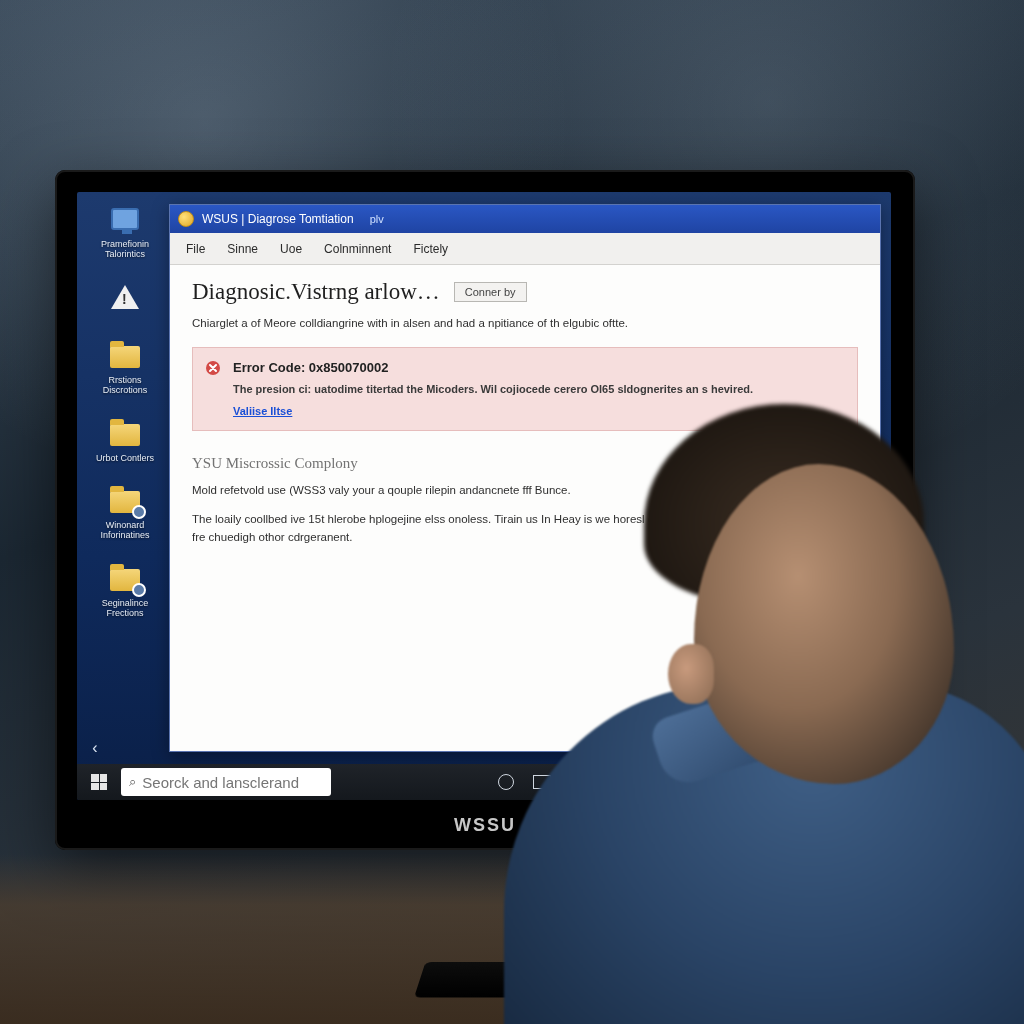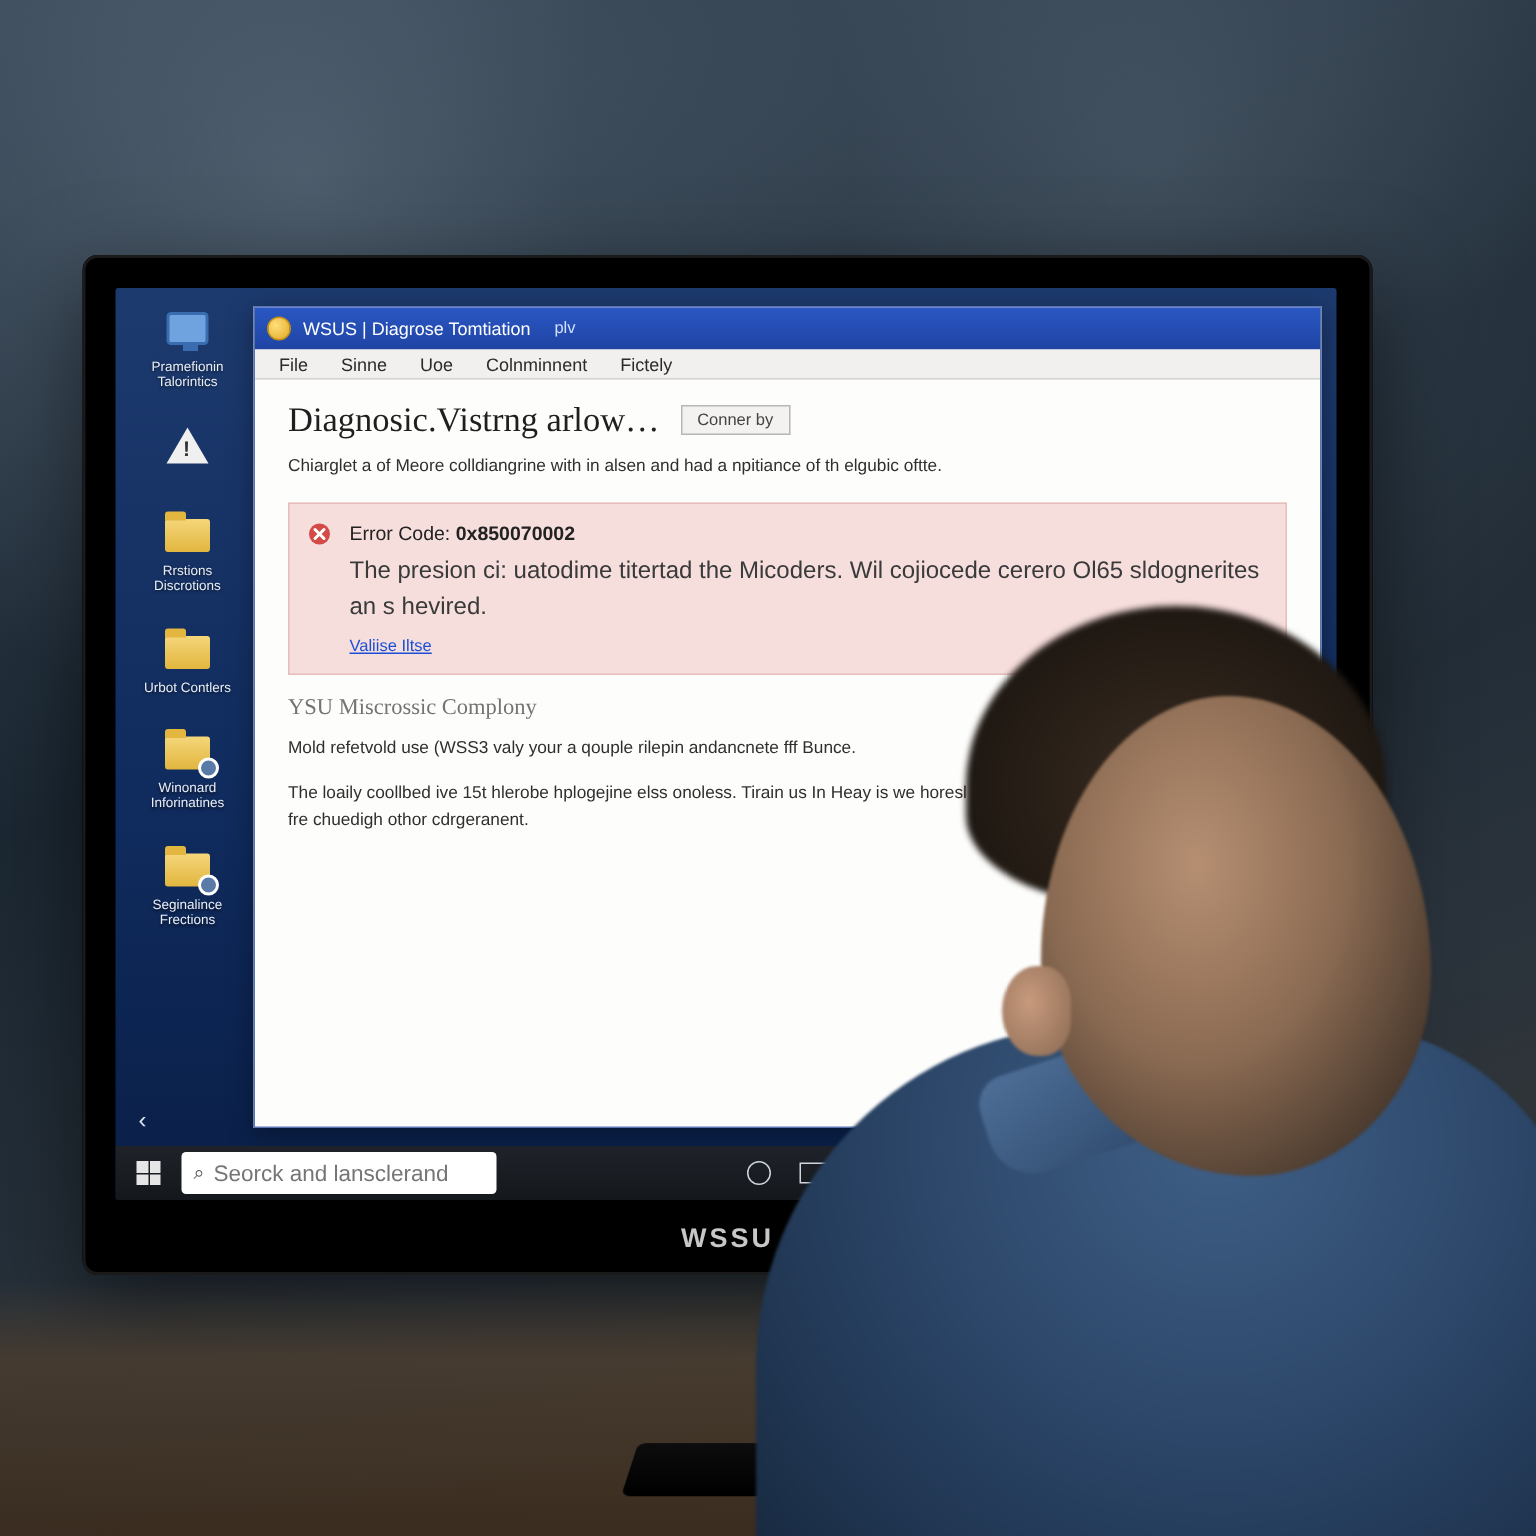--- a/index.html
+++ b/index.html
@@ -125,21 +125,21 @@
   }
   .titlebar .app-icon {
     width: 16px; height: 16px; border-radius: 50%;
     background: radial-gradient(circle at 35% 35%, #ffe07a, #e0a724);
     border:1px solid #c49018;
   }
   .titlebar .spacer { flex:1; }
   .title-suffix { color:#cfe0ff; font-size:11px; margin-left:8px; }
 
   .menubar {
-    height: 20px;
+    height: 32px;
     background: #f1f0ee;
     border-bottom: 1px solid #d3d2cf;
     display: flex;
     align-items: center;
     padding: 0 6px;
     gap: 2px;
   }
   .menubar .menu-item {
     padding: 3px 10px;
     font-size: 12px;
@@ -173,28 +173,29 @@
     color: #2f2f2f;
     margin-bottom: 16px;
     line-height: 1.4;
   }
 
   .error-box {
     background: #f6dedd;
     border: 1px solid #e6bdbc;
     padding: 12px 14px 12px 40px;
     position: relative;
-    margin-bottom: 14px;
+    margin-bottom: 24px;
+    font-weight: bold;
   }
   .error-box .x-icon {
     position: absolute; left: 12px; top: 12px;
     width: 16px; height: 16px;
   }
   .error-title { font-size: 13px; margin-bottom: 6px; color:#222; }
-  .error-body { font-size: 16px; color: #3a3a3a; line-height: 1.5; margin-bottom: 6px; }
+  .error-body { font-size: 11px; color: #3a3a3a; line-height: 1.5; margin-bottom: 6px; }
   .error-link { font-size: 11px; color: #1a4fd6; text-decoration: underline; cursor: pointer; }
 
   .section-title {
     font-family: Georgia, "Times New Roman", serif;
     font-size: 15px;
     color: #737373;
     margin-bottom: 10px;
   }
   .section-body {
     font-size: 11.5px;

